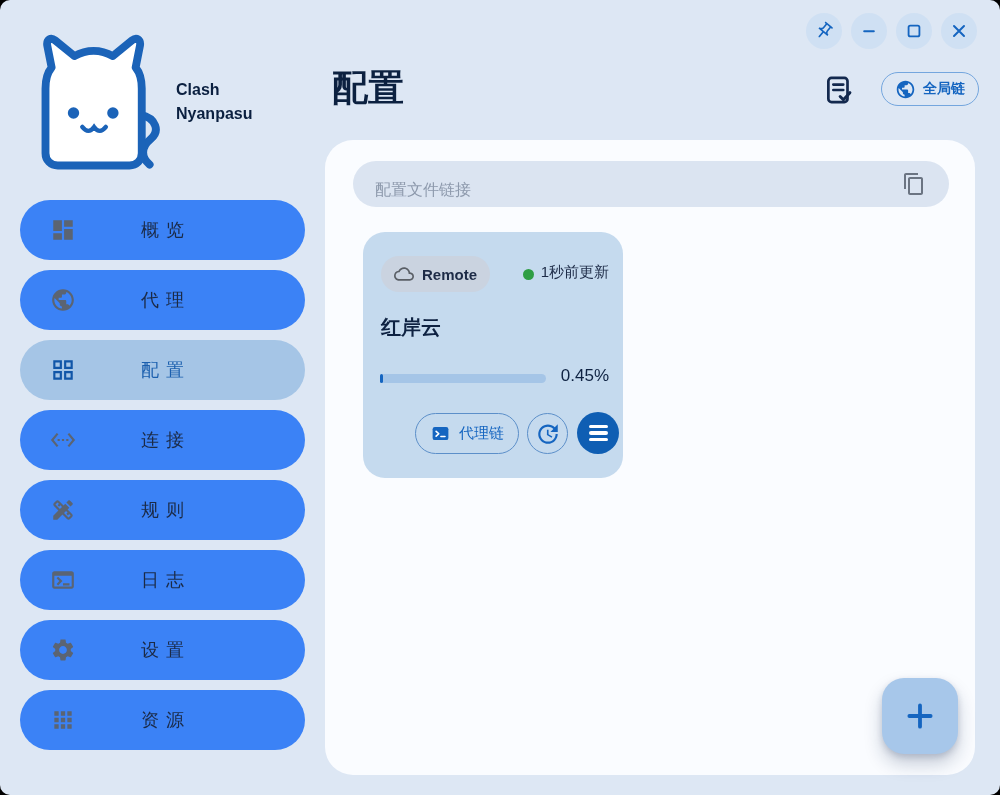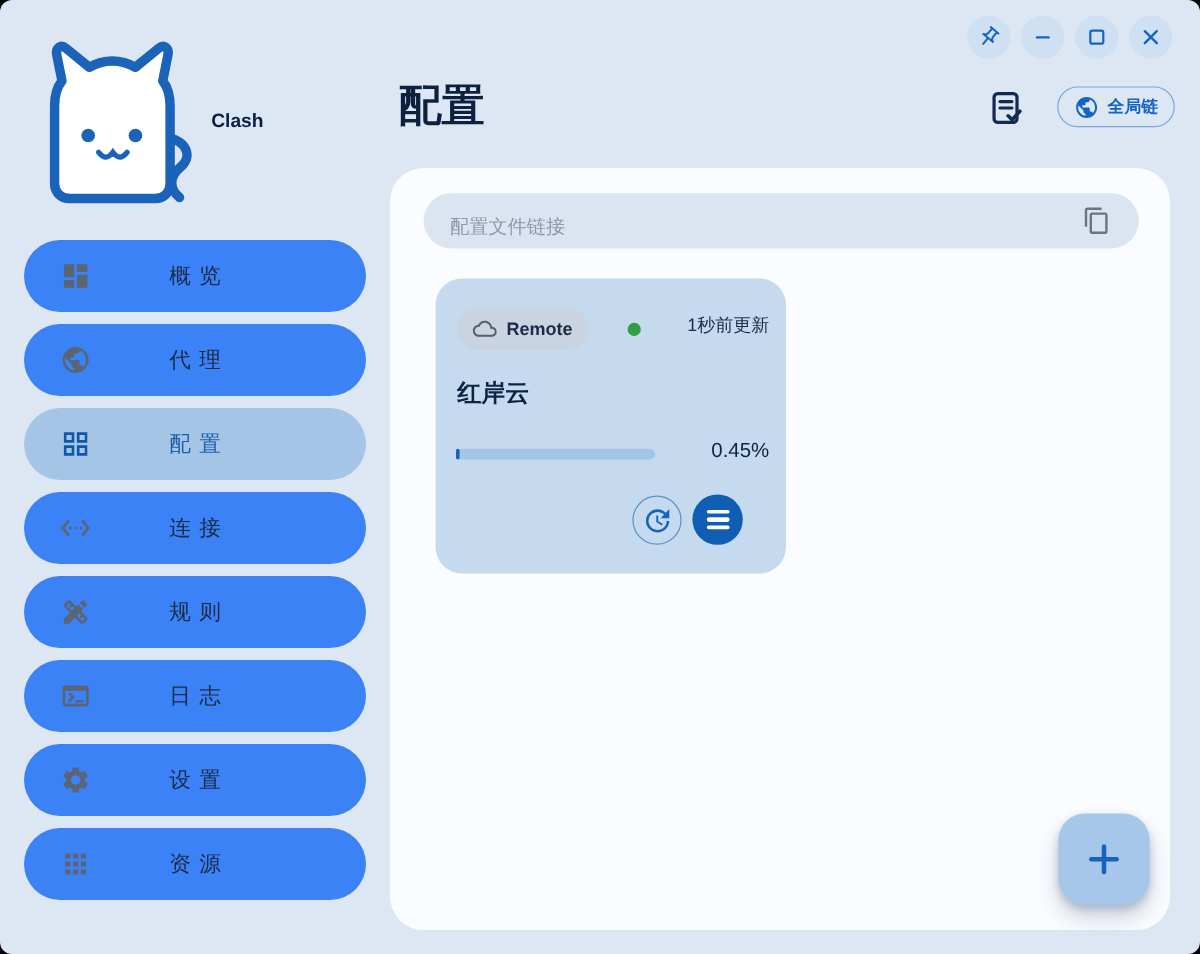--- a/index.html
+++ b/index.html
@@ -32,21 +32,21 @@
 
   
   .panel{position:absolute;left:325px;top:140px;width:650px;height:635px;background:#fafcff;border-radius:28px;}
   .url-input{position:absolute;left:28px;top:21px;width:596px;height:46px;box-sizing:border-box;
     border:none;border-radius:23px;background:#dbe4f1;padding:12px 56px 0 22px;font-size:16px;color:#26344e;outline:none;
     font-family:"Liberation Sans",sans-serif;}
   .url-input::placeholder{color:#8d99ac;opacity:1;}
   .copy-btn{position:absolute;left:575px;top:31px;width:28px;height:28px;background:transparent;border:none;cursor:pointer;padding:0;}
 
   
-  .card{position:absolute;left:38px;top:92px;width:292px;height:246px;border-radius:22px;background:#c5daee;cursor:pointer;}
+  .card{position:absolute;left:38px;top:92px;width:260px;height:246px;border-radius:22px;background:#c5daee;cursor:pointer;}
   .chip{position:absolute;left:18px;top:24px;height:36px;border-radius:18px;background:#cad3e0;
     display:flex;align-items:center;gap:8px;padding:0 13px;font-size:15px;font-weight:bold;color:#1d2b47;}
   .status-dot{position:absolute;left:160px;top:37px;width:11px;height:11px;border-radius:50%;background:#2f9e44;}
   .updated{position:absolute;left:178px;right:14px;top:29px;height:22px;overflow:hidden;}
   .updated span{position:absolute;right:0;top:0;white-space:nowrap;font-size:15px;color:#1d2b47;line-height:22px;}
   .card-name{position:absolute;left:18px;top:82px;font-size:20px;font-weight:bold;color:#0e2242;}
   .progress{position:absolute;left:17px;top:142px;width:166px;height:9px;border-radius:5px;background:#a5c5e7;}
   .progress-fill{position:absolute;left:0;top:0;bottom:0;width:3px;border-radius:5px;background:#1565c0;}
   .pct{position:absolute;right:14px;top:134px;font-size:17px;font-weight:normal;color:#0e2242;}
   .chain-pill{position:absolute;left:52px;top:181px;height:41px;box-sizing:border-box;border:1px solid #5c8fc9;border-radius:21px;
@@ -94,20 +94,21 @@
   <div class="logo">
     <svg width="140" height="136" viewBox="0 0 160 155">
       <path d="M128 92 C 147 96 151 111 140 120 C 129 129 129 141 139 149" fill="none" stroke="#1b63b8" stroke-width="9" stroke-linecap="round"></path>
       <path d="M34 150 C 26 150 20 144 20 136 L 20 62 C 20 52 22 44 27 38 L 22 13 C 21 6 26 3 31 7 L 53 25 C 60 21 68 19 75 19 C 82 19 90 21 97 25 L 119 7 C 124 3 129 6 128 13 L 123 38 C 128 44 130 52 130 62 L 130 136 C 130 144 124 150 116 150 Z" fill="#ffffff" stroke="#1b63b8" stroke-width="9" stroke-linejoin="round"></path>
       <circle cx="52" cy="90" r="6.5" fill="#1b63b8"></circle>
       <circle cx="97" cy="90" r="6.5" fill="#1b63b8"></circle>
       <path d="M62 106 Q 69 115 75.5 106 Q 82 115 89 106" fill="none" stroke="#1b63b8" stroke-width="5" stroke-linecap="round"></path>
     </svg>
     <div class="logo-title">
       <div>Clash</div>
+      <div>Nyanpasu</div>
     </div>
   </div>
 
   <nav class="nav">
     <div class="nav-item">
       <svg class="nav-icon" viewBox="0 0 24 24">
         <path fill="#5b6472" d="M3 13h8V3H3v10zm0 8h8v-6H3v6zm10 0h8V11h-8v10zm0-18v6h8V3h-8z"></path>
       </svg>
       <span class="nav-label">概览</span>
     </div>
@@ -192,20 +193,28 @@
       <div class="updated">
         <span>1秒前更新</span>
       </div>
       <div class="card-name">红岸云</div>
 
       <div class="progress">
         <div class="progress-fill" style="width: max(3px, 0.45%);"></div>
       </div>
       <div class="pct">0.45%</div>
 
+      <button class="chain-pill">
+        <svg width="21" height="21" viewBox="0 0 24 24">
+          <rect x="3" y="4.5" width="18" height="15" rx="2.5" fill="#1565c0"></rect>
+          <path d="M7 9.5l3 2.8-3 2.8" fill="none" stroke="#fff" stroke-width="1.9" stroke-linecap="round" stroke-linejoin="round"></path>
+          <path d="M12.5 15.4h4.6" stroke="#fff" stroke-width="1.9" stroke-linecap="round"></path>
+        </svg>
+        <span>代理链</span>
+      </button>
 
       <button class="upd-btn">
         <svg width="26" height="26" viewBox="0 0 24 24">
           <path fill="#1565c0" d="M21 10.12h-6.78l2.74-2.82c-2.73-2.7-7.15-2.8-9.88-.1-2.73 2.71-2.73 7.08 0 9.79s7.15 2.71 9.88 0C18.32 15.65 19 14.08 19 12.1h2c0 1.98-.88 4.55-2.64 6.29-3.51 3.48-9.21 3.48-12.72 0-3.5-3.47-3.53-9.11-.02-12.58 3.51-3.47 9.14-3.47 12.65 0L21 3v7.12zM12.5 8v4.25l3.5 2.08-.72 1.21L11 13V8h1.5z"></path>
         </svg>
       </button>
 
       <button class="menu-btn">
         <i></i>
           <i></i>

